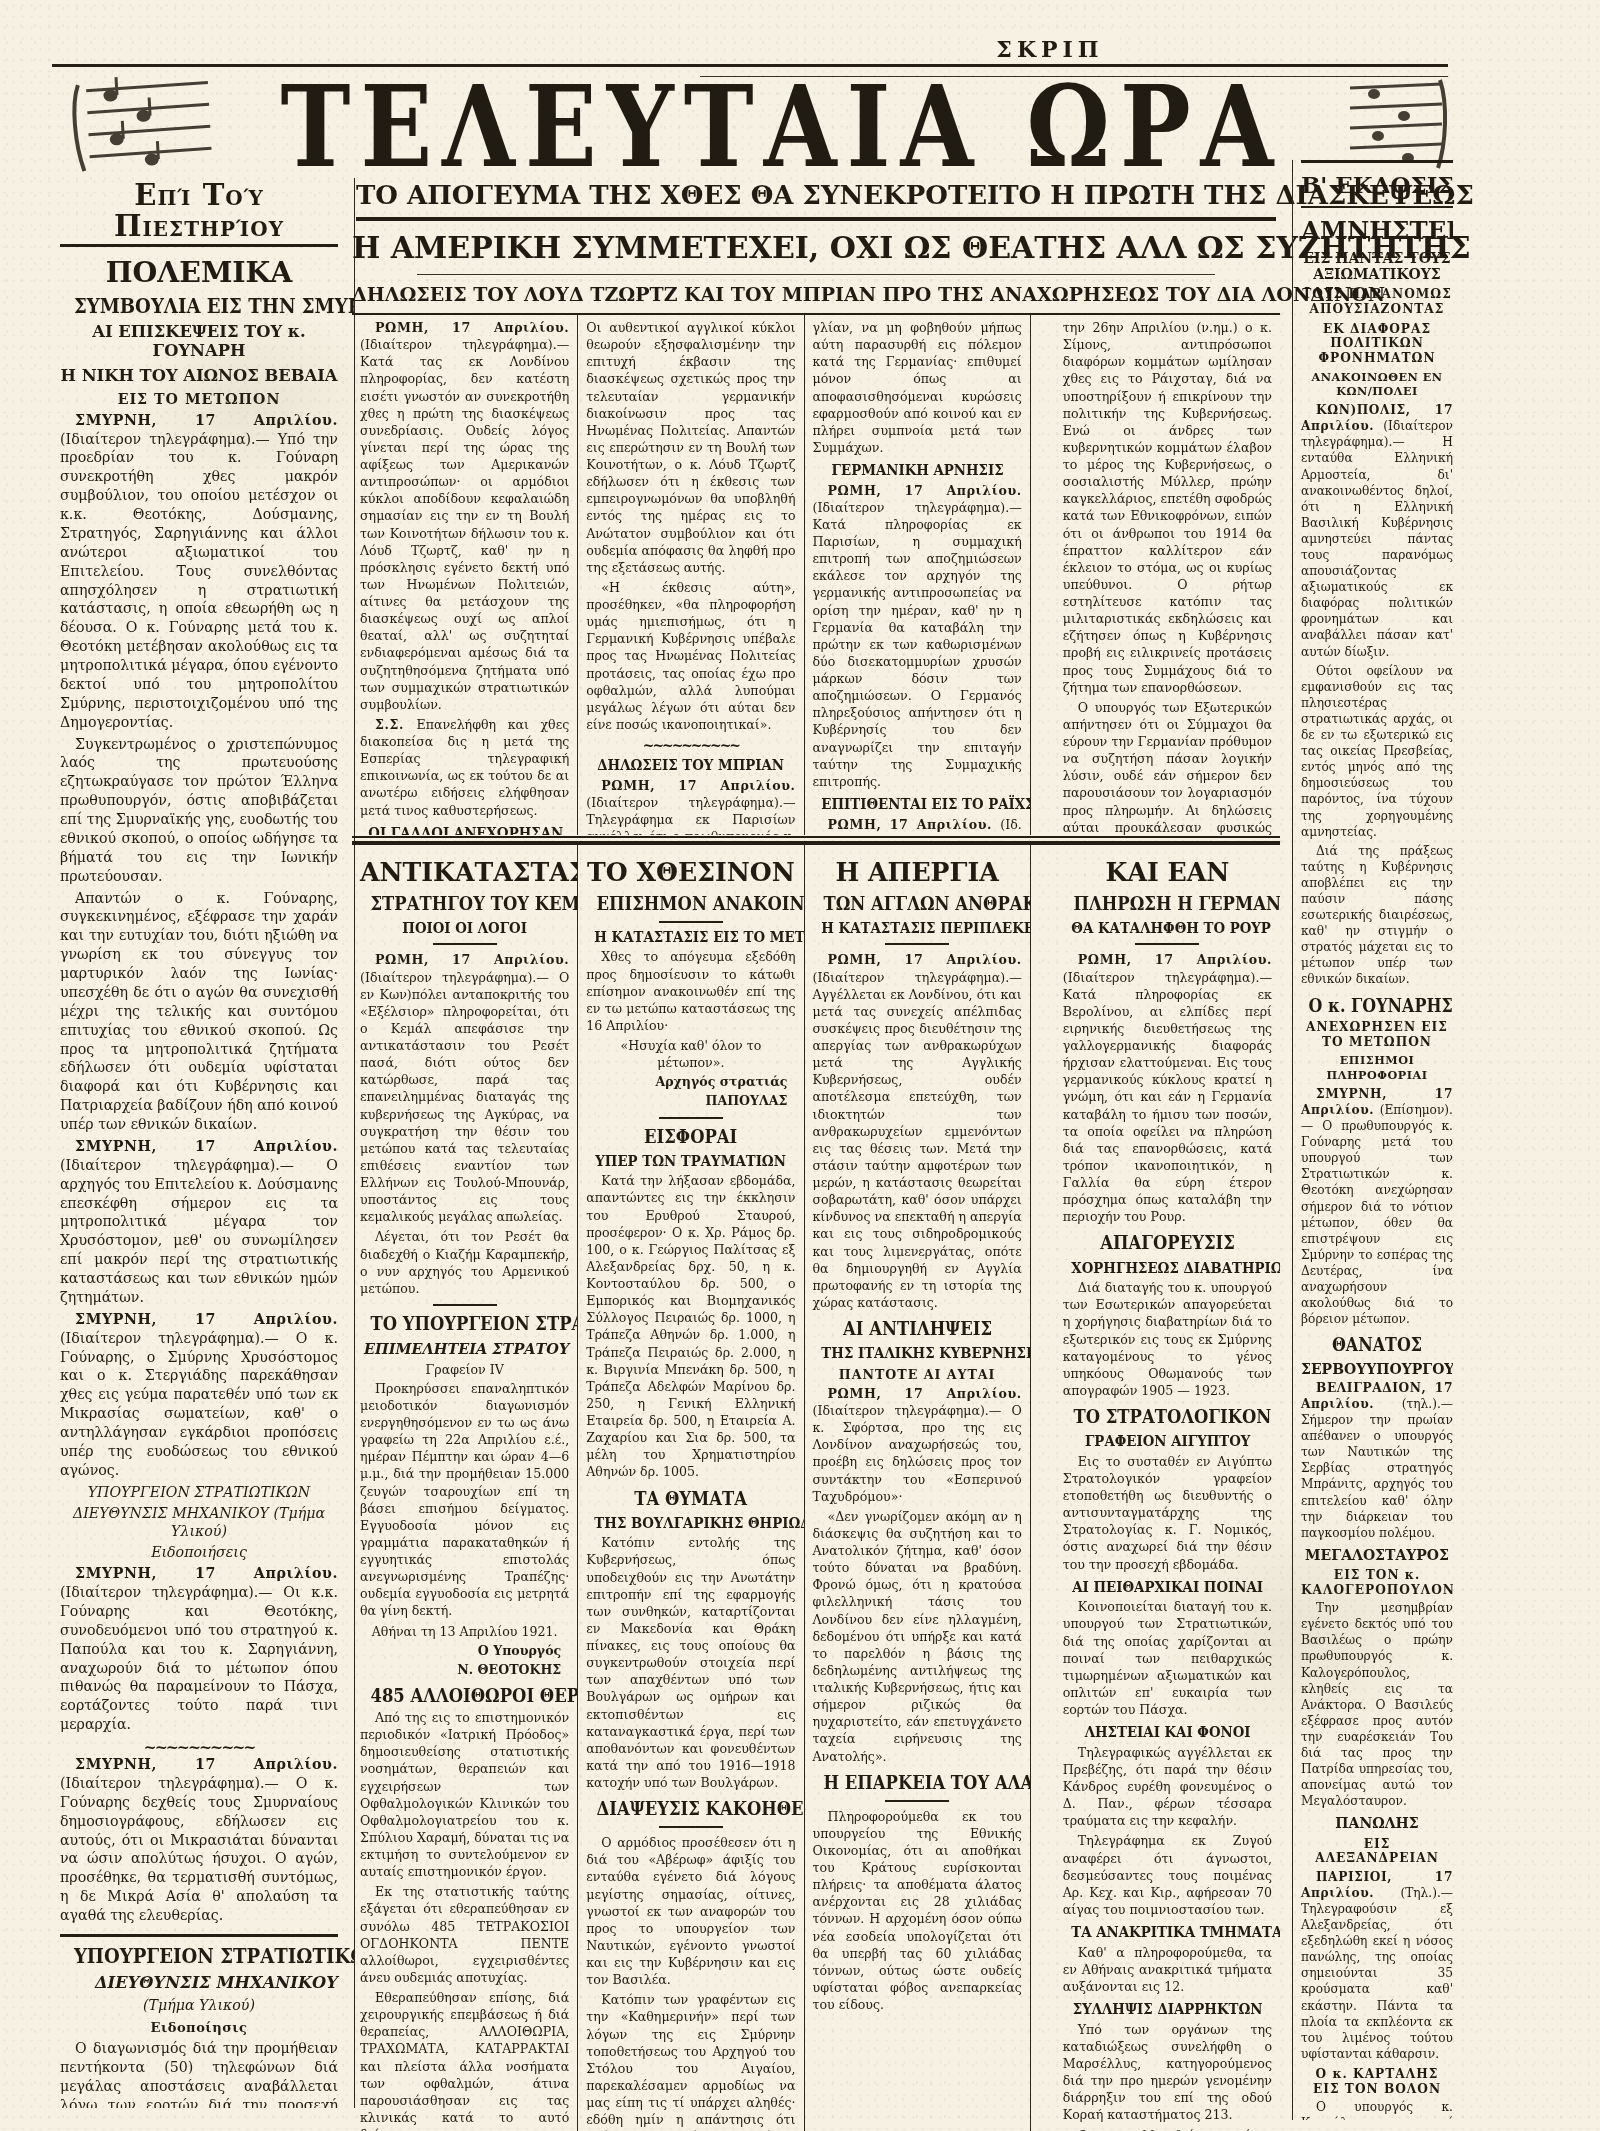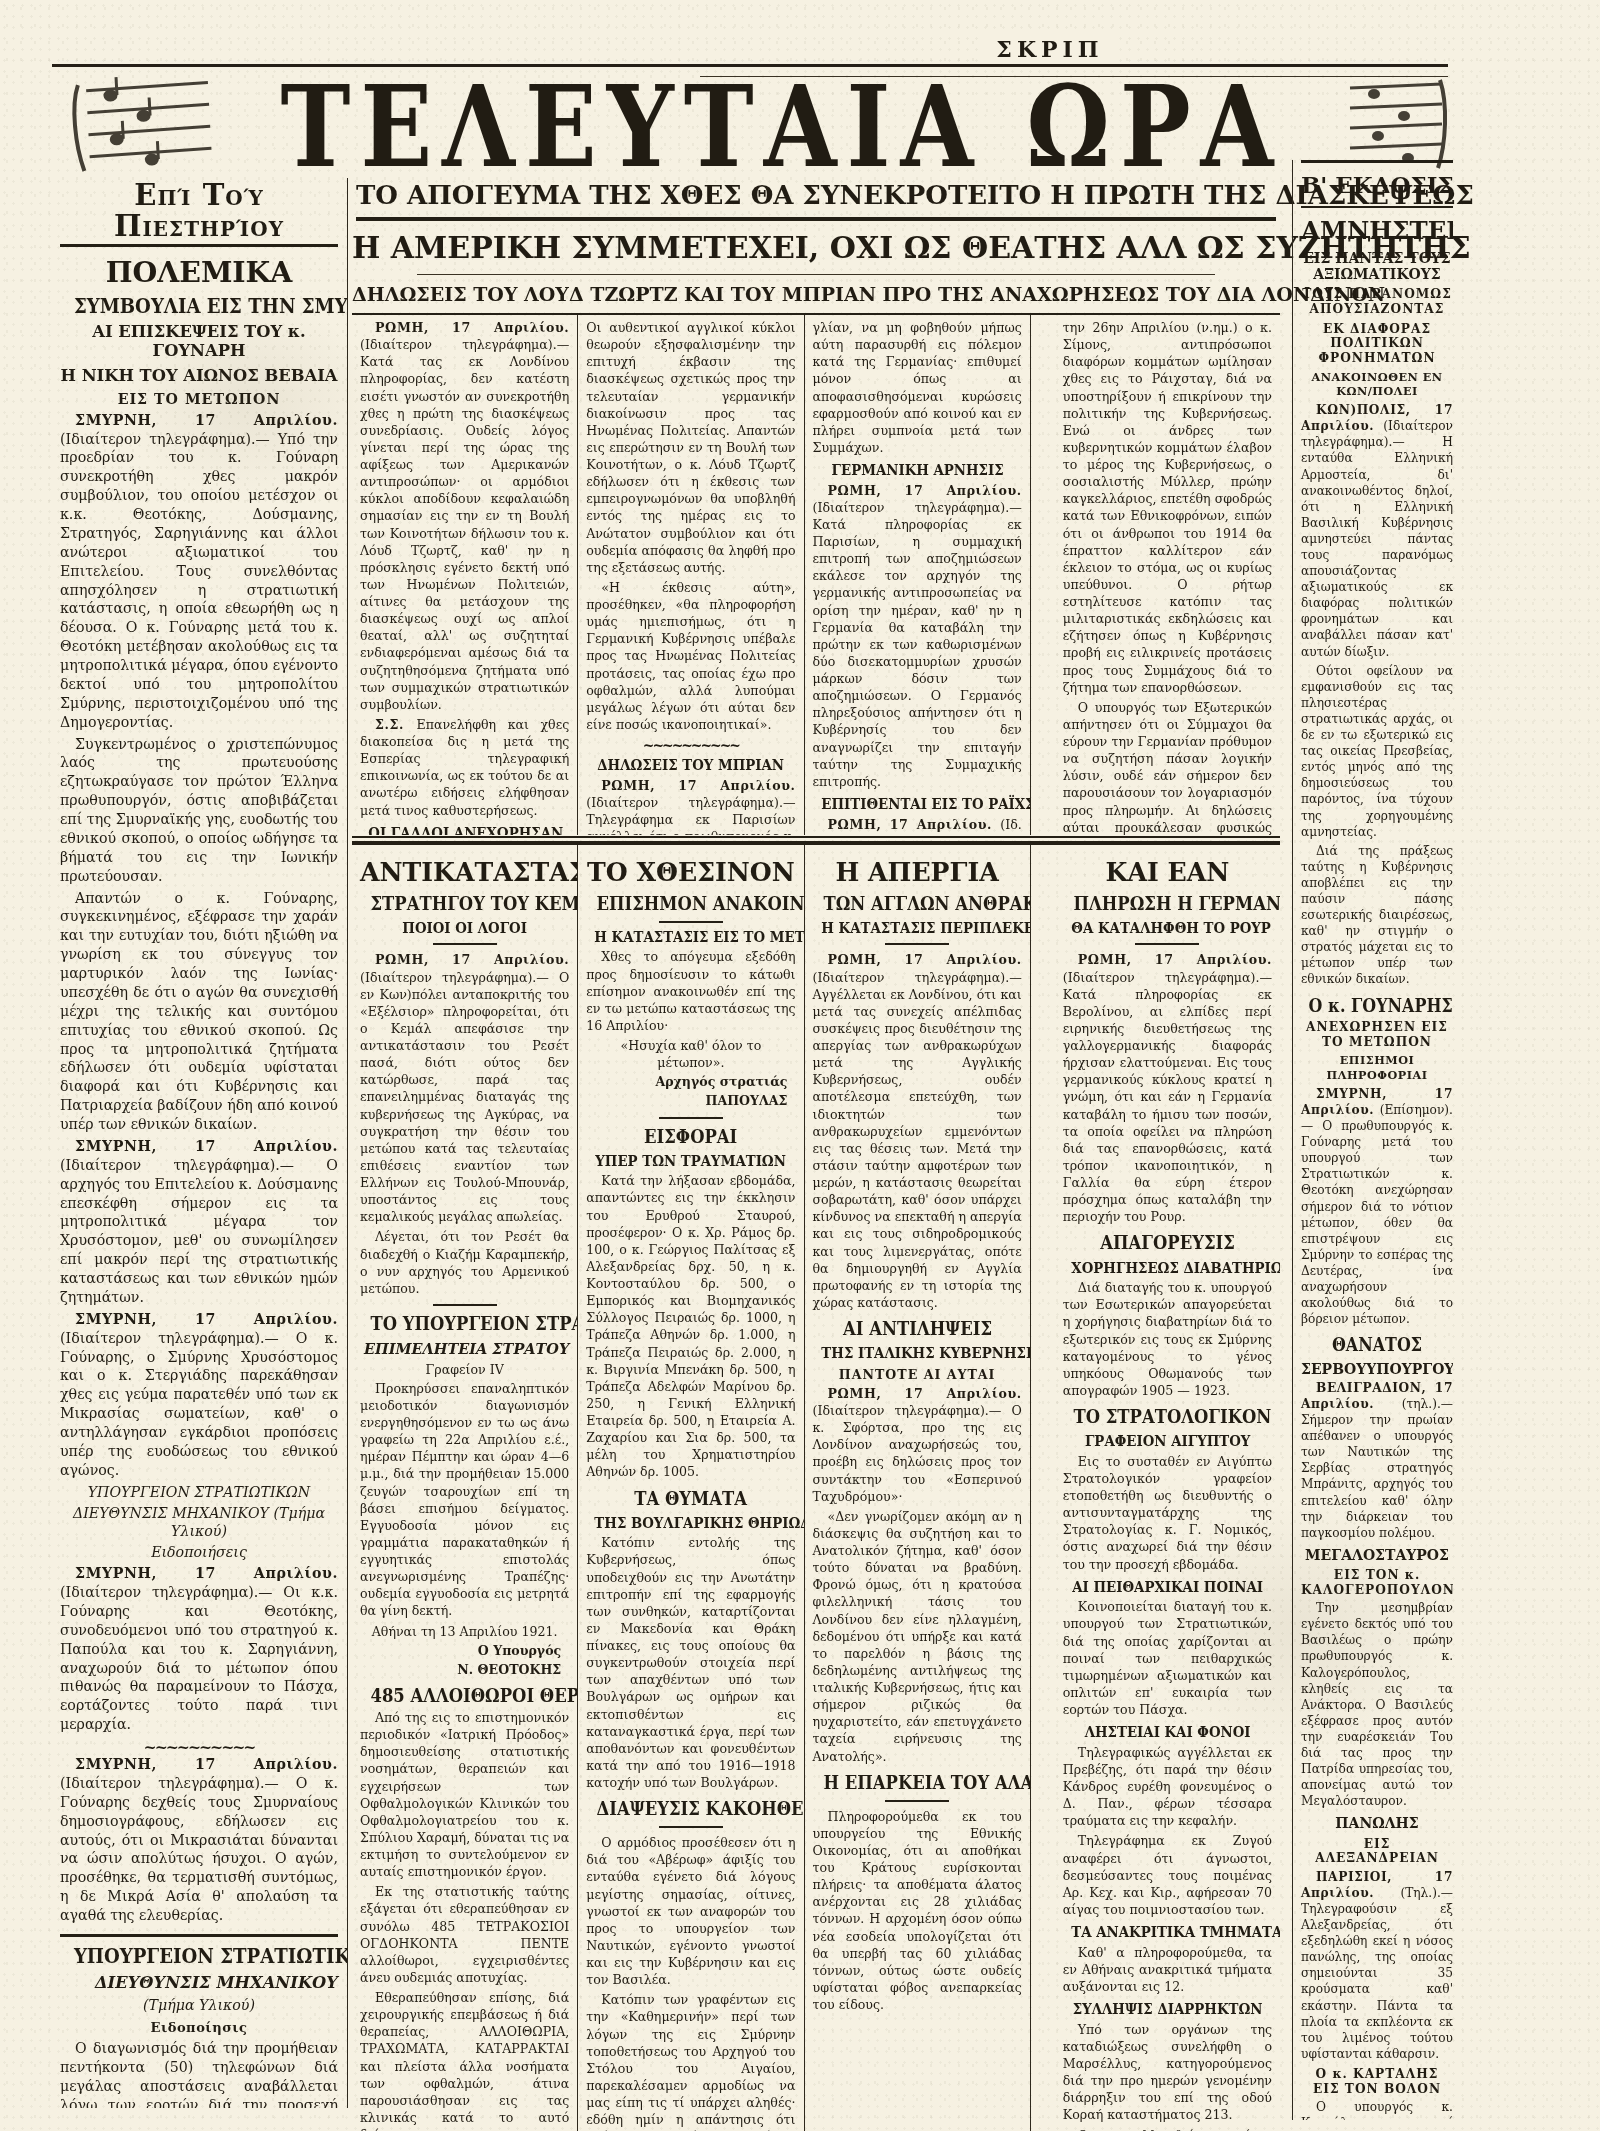--- a/index.html
+++ b/index.html
@@ -13,21 +13,21 @@
   .top-rule2{position:absolute;top:76px;left:700px;width:748px;border-top:1px solid #3a3224;}
   .paper-name{position:absolute;top:36px;left:1050px;transform:translateX(-50%);
     font-weight:bold;font-size:22px;letter-spacing:5px;background:#f6f1e2;padding:0 16px;}
   
   .mast-row{position:absolute;top:70px;left:60px;width:1388px;height:112px;display:flex;align-items:center;}
   .orn{flex:0 0 auto;opacity:.85;}
   .mast-title{flex:1 1 auto;text-align:center;font-weight:bold;font-size:94px;line-height:1;
     letter-spacing:10px;transform:scaleY(1.2);white-space:nowrap;}
   
   .left-col{position:absolute;left:60px;top:178px;width:278px;height:1930px;overflow:hidden;
-    border-right:1px solid #2e281d;padding-right:9px;font-size:14.2px;line-height:1.33;text-align:justify;}
+    border-right:1px solid #2e281d;padding-right:16px;font-size:14.2px;line-height:1.33;text-align:justify;}
   .right-col{position:absolute;left:1292px;top:148px;width:152px;height:1960px;overflow:hidden;
     border-left:1px solid #2e281d;padding-left:8px;font-size:12.2px;line-height:1.32;text-align:justify;margin-top:12px;}
   .center{position:absolute;left:352px;top:180px;width:928px;}
   .banner{text-align:center;}
   .banner-l1{font-size:26px;font-weight:bold;white-space:nowrap;border-bottom:4px solid #241f15;
     padding-bottom:7px;margin:0 4px 9px;}
   .banner-l2{font-size:30px;font-weight:bold;white-space:nowrap;margin:4px 0 9px;}
   .banner-rule{width:86%;margin:0 auto 8px;border-top:1px solid #3a3224;}
   .banner-l3{font-size:19px;font-weight:bold;white-space:nowrap;margin:2px 0 8px;}
   .banner-bottom{border-top:2px solid #241f15;margin:0;}

